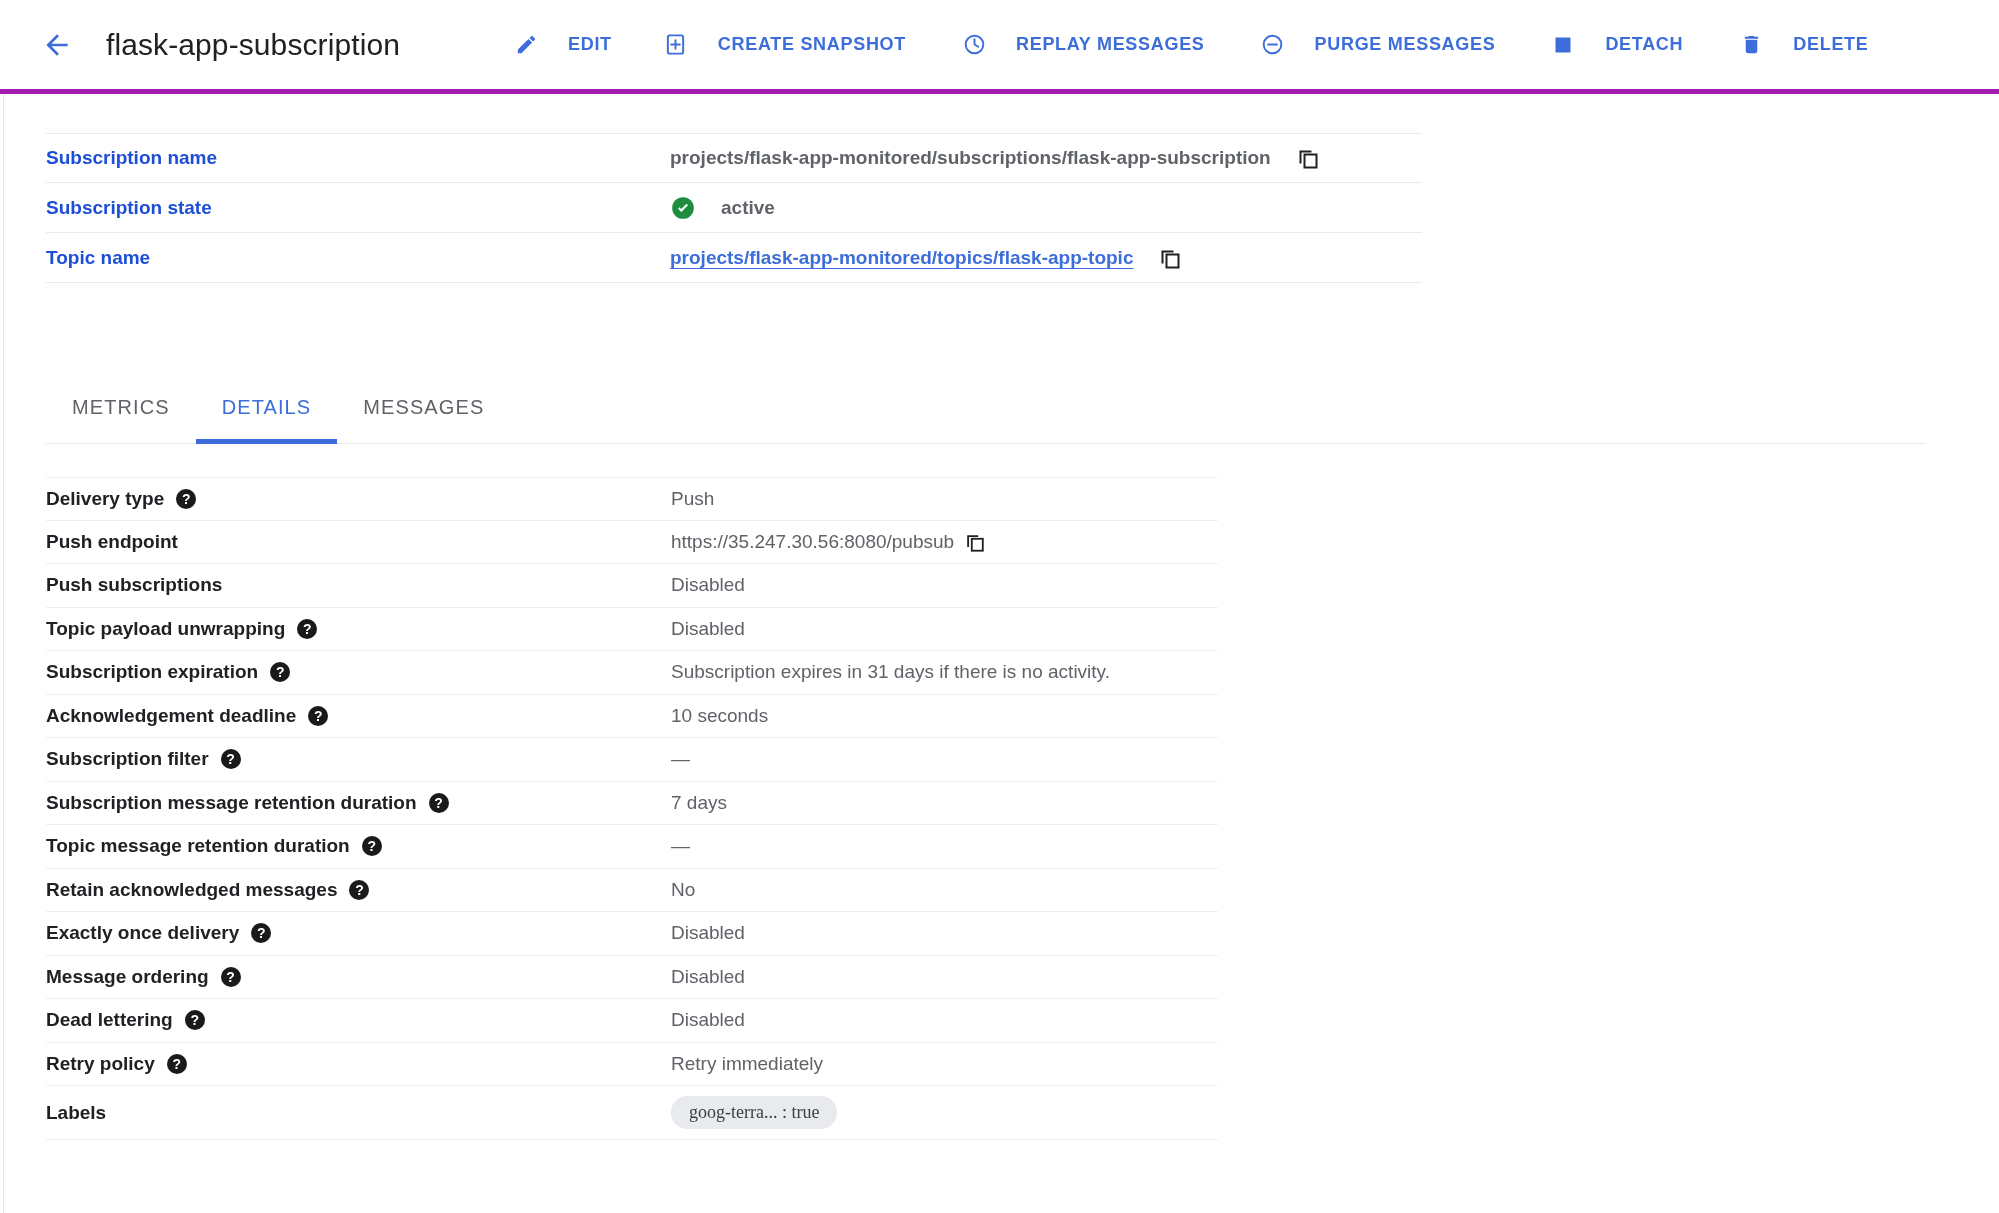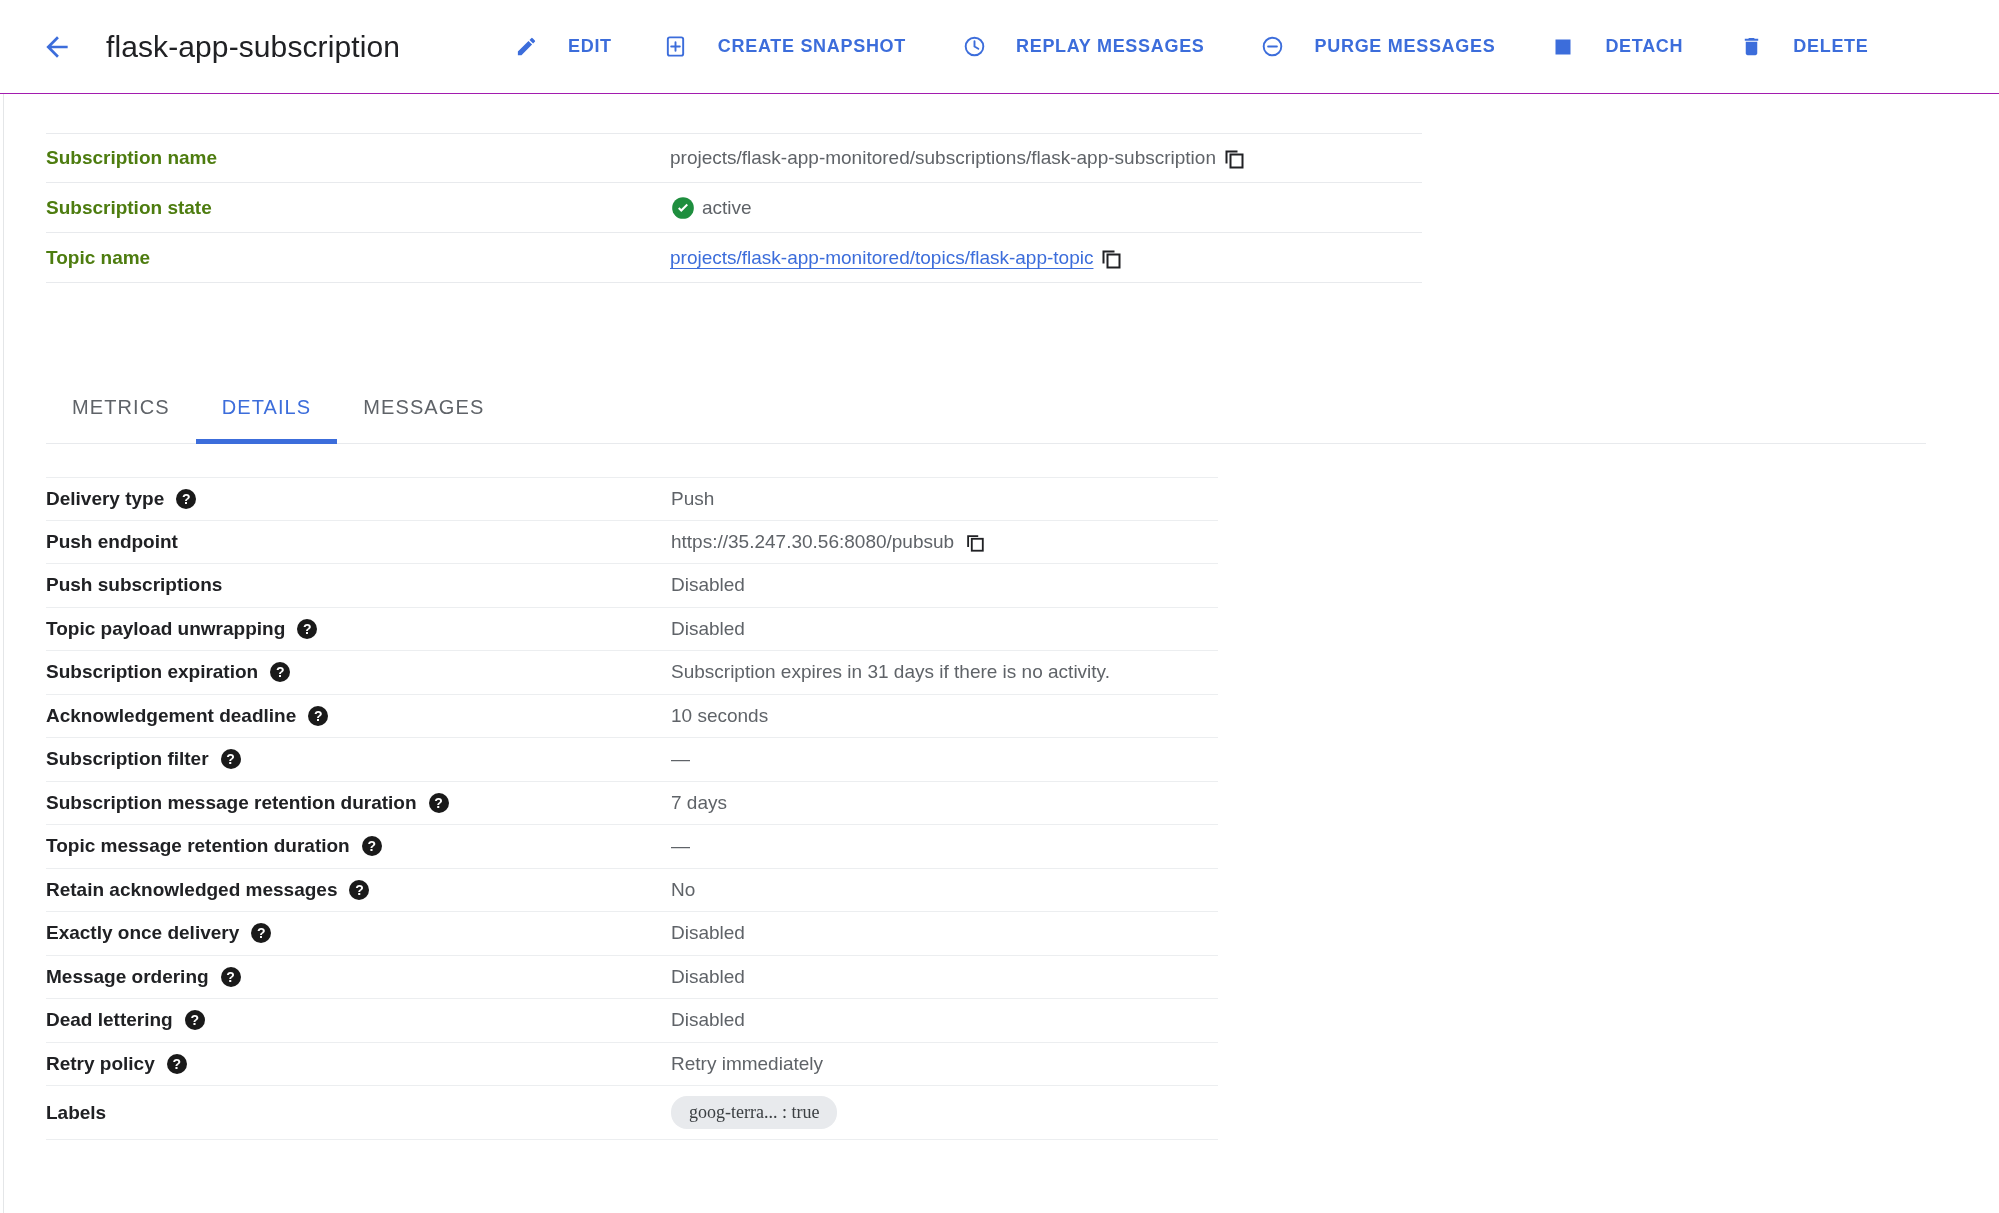--- a/index.html
+++ b/index.html
@@ -25,21 +25,21 @@
     width: 1px; height: 1120px;
     background: #e4e6e8;
   }
 
   
   .header {
     position: absolute;
     left: 0; top: 0;
     width: 1999px; height: 94px;
     background: #ffffff;
-    border-bottom: 1px solid #a21caf;
+    border-bottom: 5px solid #a21caf;
     display: flex;
     align-items: center;
     padding-left: 34px;
   }
   .back-btn {
     width: 46px; height: 46px;
     display: flex; align-items: center; justify-content: center;
     cursor: pointer;
     flex: 0 0 auto;
   }
@@ -88,30 +88,31 @@
   .srow {
     display: flex;
     align-items: center;
     height: 50px;
     border-bottom: 1px solid #e8eaed;
   }
   .srow:first-child { border-top: 1px solid #e8eaed; }
   .slabel {
     width: 624px;
     font-size: 19px;
-    color: #4d7c0f;
+    color: #1d4ed8;
     font-weight: 700;
     flex: 0 0 auto;
   }
   .sval {
     display: flex;
     align-items: center;
     font-size: 19px;
     color: #5f6368;
-    gap: 6px;
+    gap: 25px;
+    font-weight: bold;
   }
   .sval.link-row a {
     color: #3c6ddb;
     text-decoration: underline;
     text-underline-offset: 4px;
   }
   .copy-ic { cursor: pointer; display: inline-flex; align-items: center; flex: 0 0 auto; }
   .copy-ic svg { display: block; }
   .state-ic { display: inline-flex; align-items: center; flex: 0 0 auto; }
 

